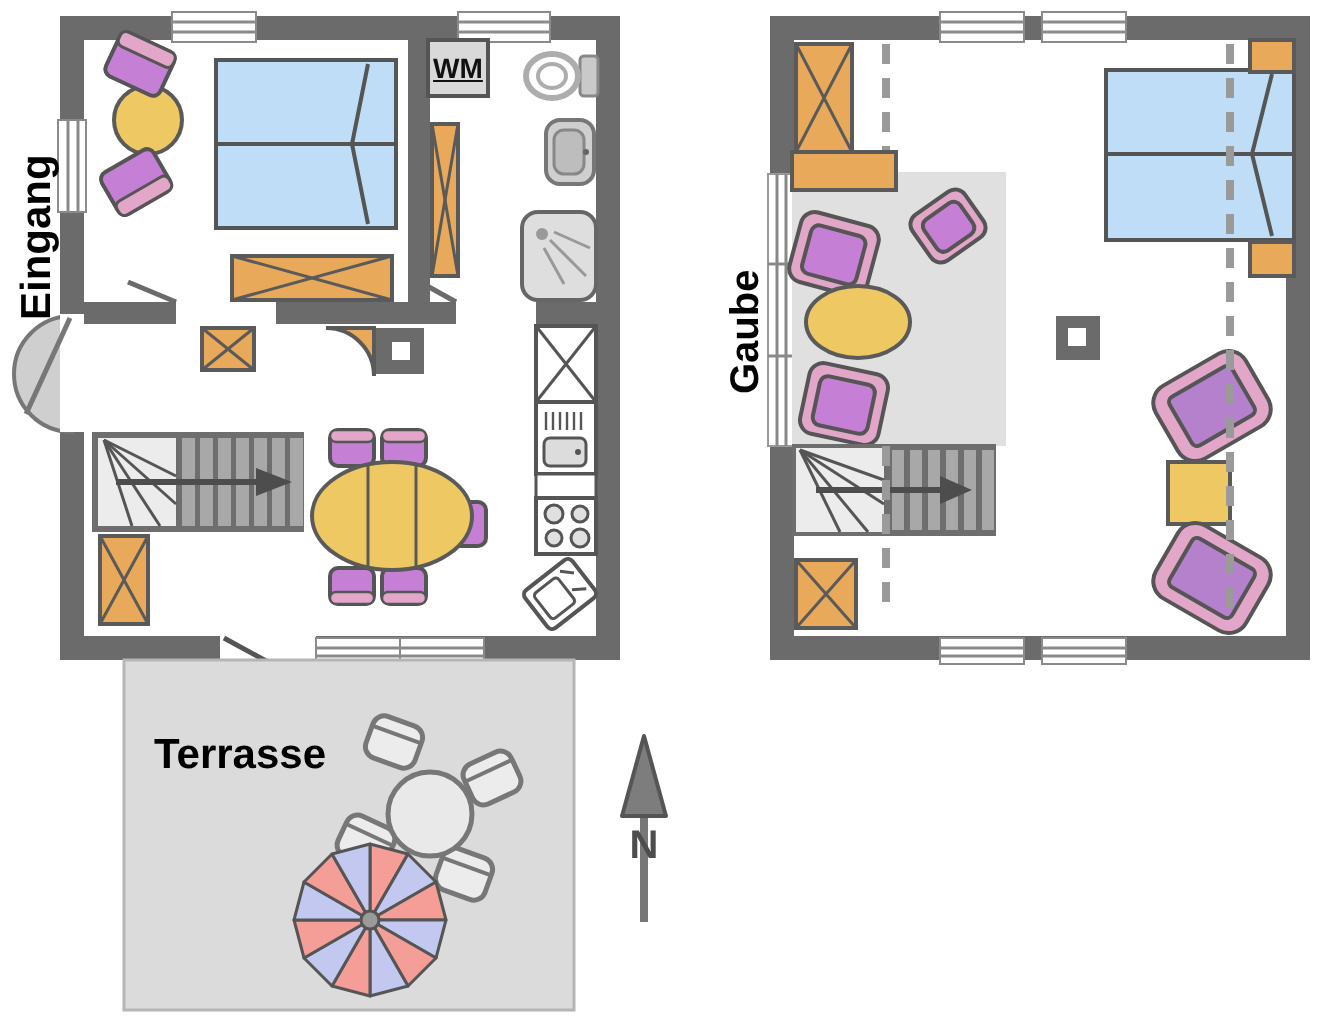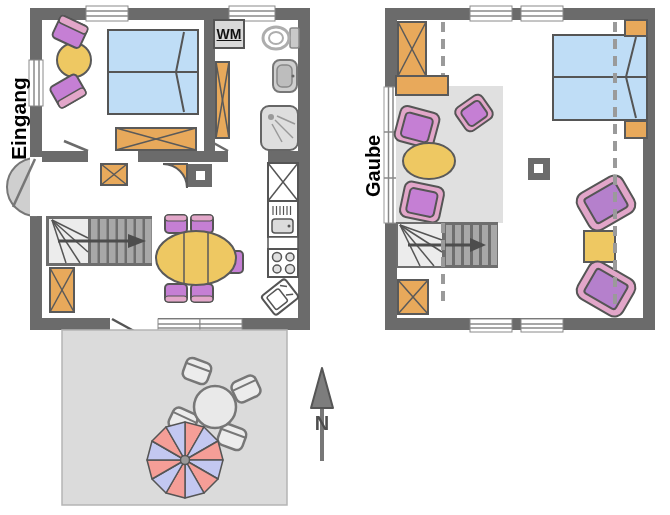--- a/index.html
+++ b/index.html
@@ -379,16 +379,17 @@
       <rect x="-26" y="-21" width="52" height="42" rx="10" fill="#e2a6c9" stroke="#555" stroke-width="2"></rect>
       <rect x="-18" y="-14" width="36" height="28" rx="3" fill="#b580cc" stroke="#555" stroke-width="2"></rect>
     </g>
 
     <line x1="615" y1="22" x2="615" y2="308" stroke="#9a9a9a" stroke-width="4" stroke-dasharray="10,7"></line>
   </g>
 </svg>
 
 <div class="lbl lbl-rot" id="lbl-eingang">Eingang</div>
 <div class="lbl" id="lbl-wm">WM</div>
+<div class="lbl" id="lbl-terrasse">Terrasse</div>
 <div class="lbl lbl-rot" id="lbl-gaube">Gaube</div>
 <div class="lbl" id="lbl-n">N</div>
 
 </div>
 
 </body></html>

